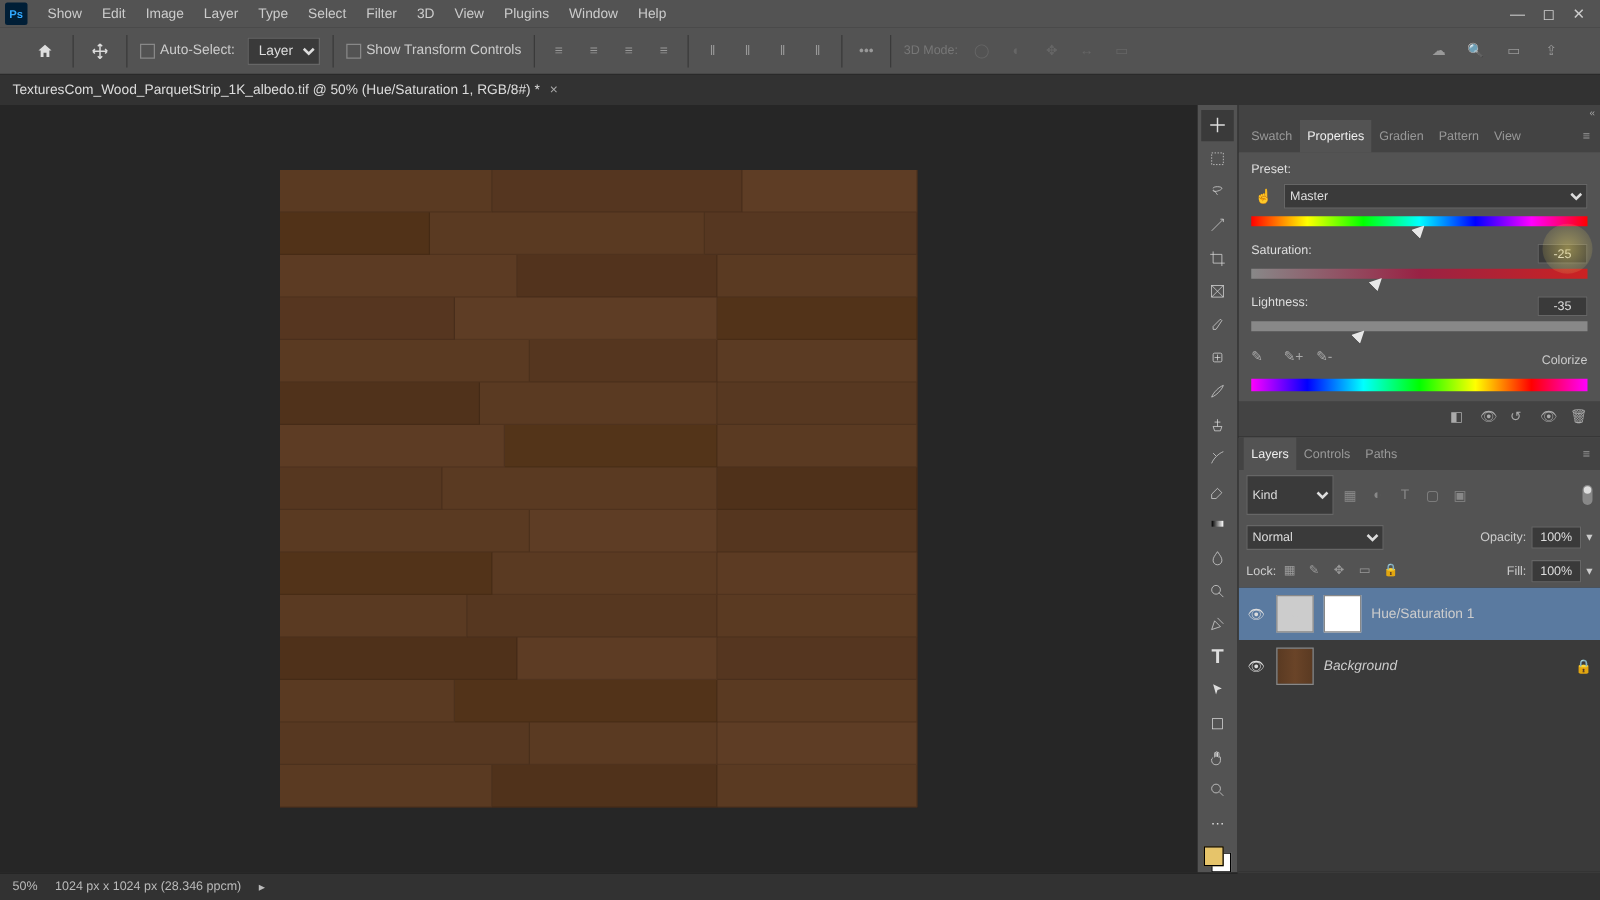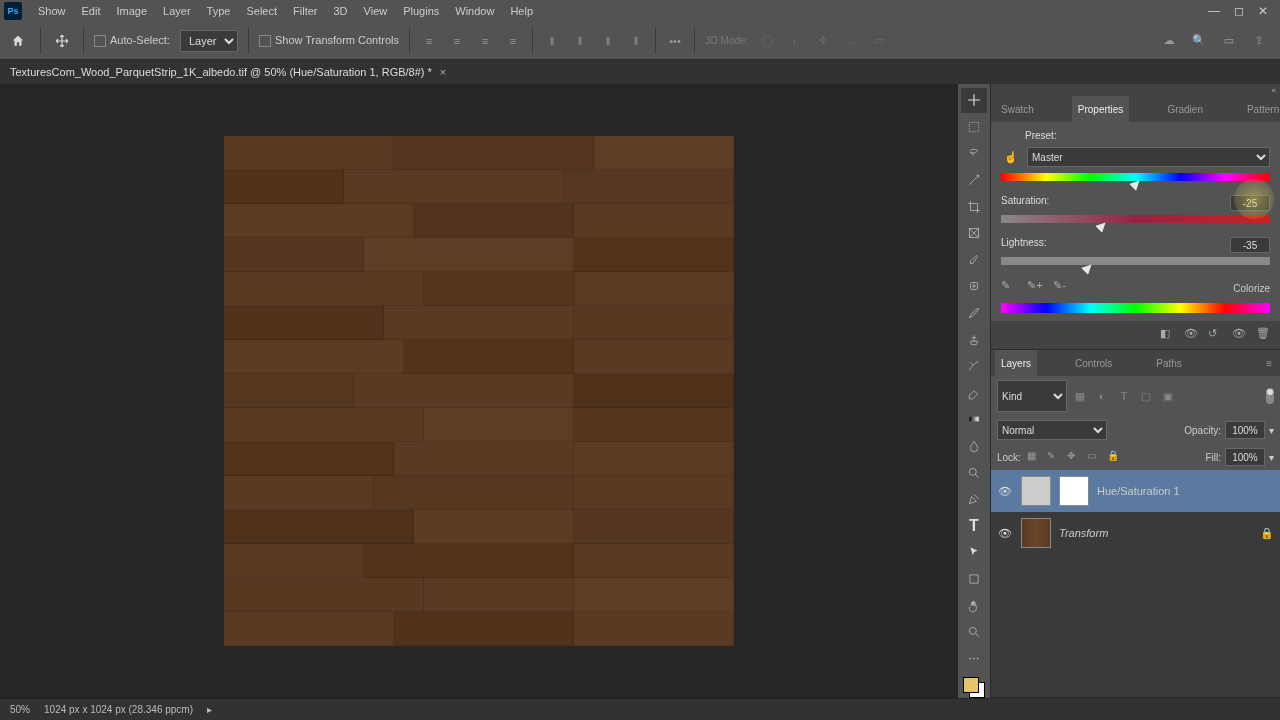--- a/index.html
+++ b/index.html
@@ -5,21 +5,21 @@
 * { margin:0; padding:0; box-sizing:border-box; font-family:"Segoe UI",Tahoma,sans-serif; user-select:none; }
 body { width:1280px; height:720px; background:#323232; color:#ccc; font-size:11px; overflow:hidden; position:relative; }
 
 
 .menubar { height:22px; background:#535353; display:flex; align-items:center; padding:0 4px; }
 .menubar .ps { width:18px; height:18px; background:#001e36; color:#31a8ff; font-weight:bold; font-size:9px; display:flex; align-items:center; justify-content:center; border-radius:2px; margin-right:8px; }
 .menubar span.item { padding:0 8px; cursor:pointer; }
 .menubar .wincontrols { margin-left:auto; display:flex; gap:14px; padding-right:8px; font-size:12px; }
 
 
-.optbar { height:38px; background:#535353; border-bottom:1px solid #2a2a2a; display:flex; align-items:center; padding:0 6px; gap:10px; }
+.optbar { height:38px; background:#535353; border-bottom:1px solid #2a2a2a; display:flex; align-items:center; padding:0 24px; gap:10px; }
 .optbar .home { width:24px; height:24px; display:flex; align-items:center; justify-content:center; }
 .optbar .movei { width:22px; height:22px; display:flex; align-items:center; justify-content:center; }
 .optbar .chk { width:12px; height:12px; border:1px solid #888; display:inline-block; margin-right:4px; vertical-align:middle; }
 .optbar select { background:#3a3a3a; color:#ddd; border:1px solid #666; height:22px; font-size:11px; padding:0 4px; }
 .optbar .divider { width:1px; height:26px; background:#3a3a3a; }
 .optbar .icon { width:18px; height:18px; display:flex; align-items:center; justify-content:center; color:#999; }
 .optbar .right { margin-left:auto; display:flex; gap:12px; align-items:center; padding-right:6px; }
 
 
 .doctab { height:24px; background:#323232; display:flex; align-items:center; }
@@ -37,31 +37,31 @@
 .vtoolbar .t { width:26px; height:26px; display:flex; align-items:center; justify-content:center; color:#ddd; cursor:pointer; }
 .vtoolbar .t.active { background:#3a3a3a; }
 .vtoolbar .sw { width:22px; height:22px; margin-top:4px; position:relative; }
 .vtoolbar .sw .fg { position:absolute; width:16px; height:16px; background:#e6c46a; border:1px solid #000; top:0; left:0; }
 .vtoolbar .sw .bg { position:absolute; width:16px; height:16px; background:#fff; border:1px solid #000; bottom:0; right:0; }
 
 
 .rpanels { width:290px; background:#535353; display:flex; flex-direction:column; border-left:1px solid #2a2a2a; }
 .collapse-arrow { height:12px; background:#434343; display:flex; align-items:center; justify-content:flex-end; padding-right:4px; font-size:8px; color:#aaa; }
 .pgroup { border-bottom:1px solid #2a2a2a; }
-.ptabs { height:26px; background:#434343; display:flex; align-items:center; padding-left:4px;gap:32px; }
+.ptabs { height:26px; background:#434343; display:flex; align-items:center; padding-left:4px; }
 .ptabs span { padding:0 6px; font-size:10px; color:#999; height:26px; display:flex; align-items:center; cursor:pointer; }
 .ptabs span.act { background:#535353; color:#eee; }
 .ptabs .menu { margin-left:auto; padding:0 8px; }
 
 
 .props { padding:8px 10px; background:#535353; }
 .props .hdr { display:flex; align-items:center; gap:6px; margin-bottom:8px; }
 .props .hdr .ic { width:18px; height:18px; background:#3a3a3a; border:1px solid #666; }
 .props .row { display:flex; align-items:center; gap:6px; margin-bottom:6px; }
-.props .row label { width:50px; font-size:10px; color:#ddd;margin-left:24px; }
+.props .row label { width:50px; font-size:10px; color:#ddd; }
 .props select { flex:1; background:#3a3a3a; color:#ddd; border:1px solid #666; height:20px; font-size:10px; }
 .props .finger { width:20px; height:20px; display:flex; align-items:center; justify-content:center; color:#aaa; }
 .sliderblk { margin-bottom:8px; }
 .sliderblk .lbl { display:flex; justify-content:space-between; font-size:10px; color:#ddd; margin-bottom:4px; }
 .sliderblk .lbl input { width:40px; background:#3a3a3a; border:1px solid #666; color:#ddd; font-size:10px; text-align:center; height:16px; }
 .slider { position:relative; height:14px; }
 .slider .track { height:8px; position:relative; top:0; }
 .slider .thumb { position:absolute; width:10px; height:10px; background:#e8e8e8; bottom:-2px; transform:translateX(-50%) rotate(45deg); clip-path:polygon(50% 0,100% 100%,0 100%); }
 .huetrack { background:linear-gradient(90deg,#f00,#ff0,#0f0,#0ff,#00f,#f0f,#f00); }
 .sattrack { background:linear-gradient(90deg,#888,#924,#c22); }
@@ -462,21 +462,21 @@
       <div class="layerlist">
         <div class="layer sel">
           <div class="eye">👁</div>
           <div class="thumb adj">◐</div>
           <div class="thumb"></div>
           <div class="name">Hue/Saturation 1</div>
         </div>
         <div class="layer">
           <div class="eye">👁</div>
           <div class="thumb wood"></div>
-          <div class="name it">Transform</div>
+          <div class="name it">Background</div>
           <div class="lock">🔒</div>
         </div>
       </div>
     </div>
   </div>
 </div>
 
 <div class="statusbar">
   <span>50%</span>
   <span>1024 px x 1024 px (28.346 ppcm)</span>

